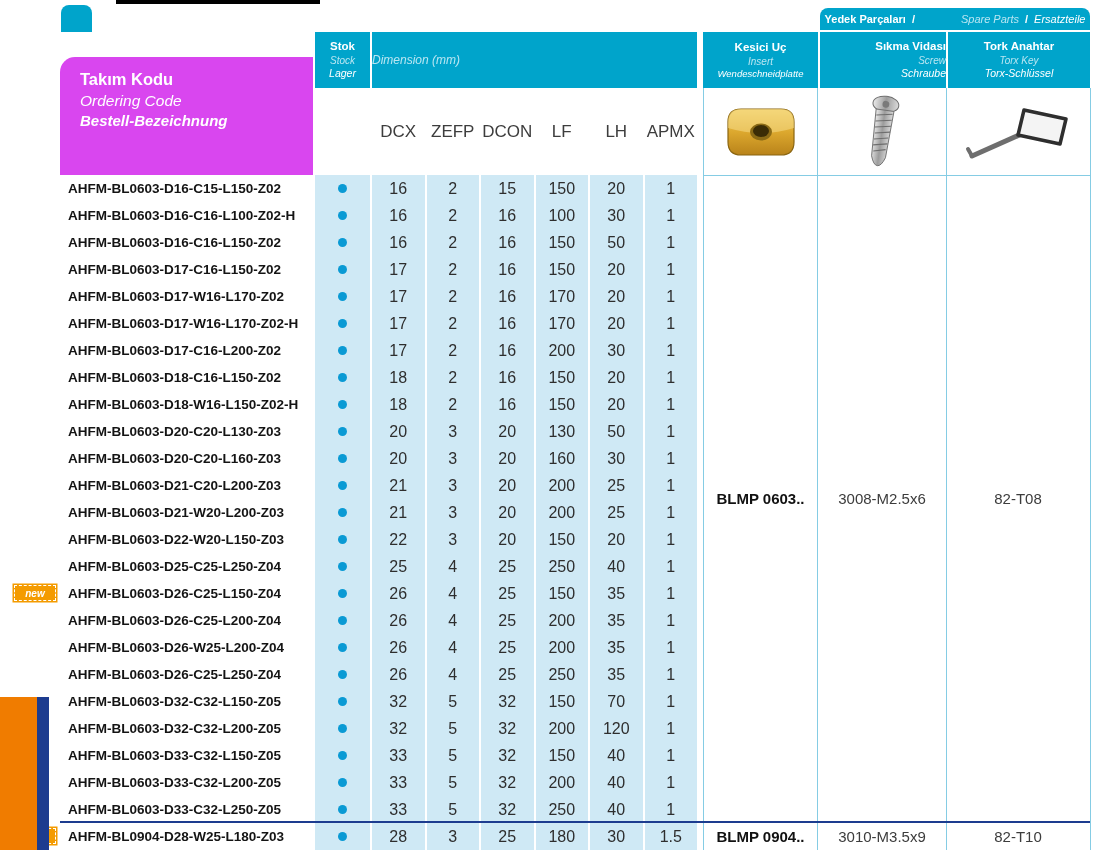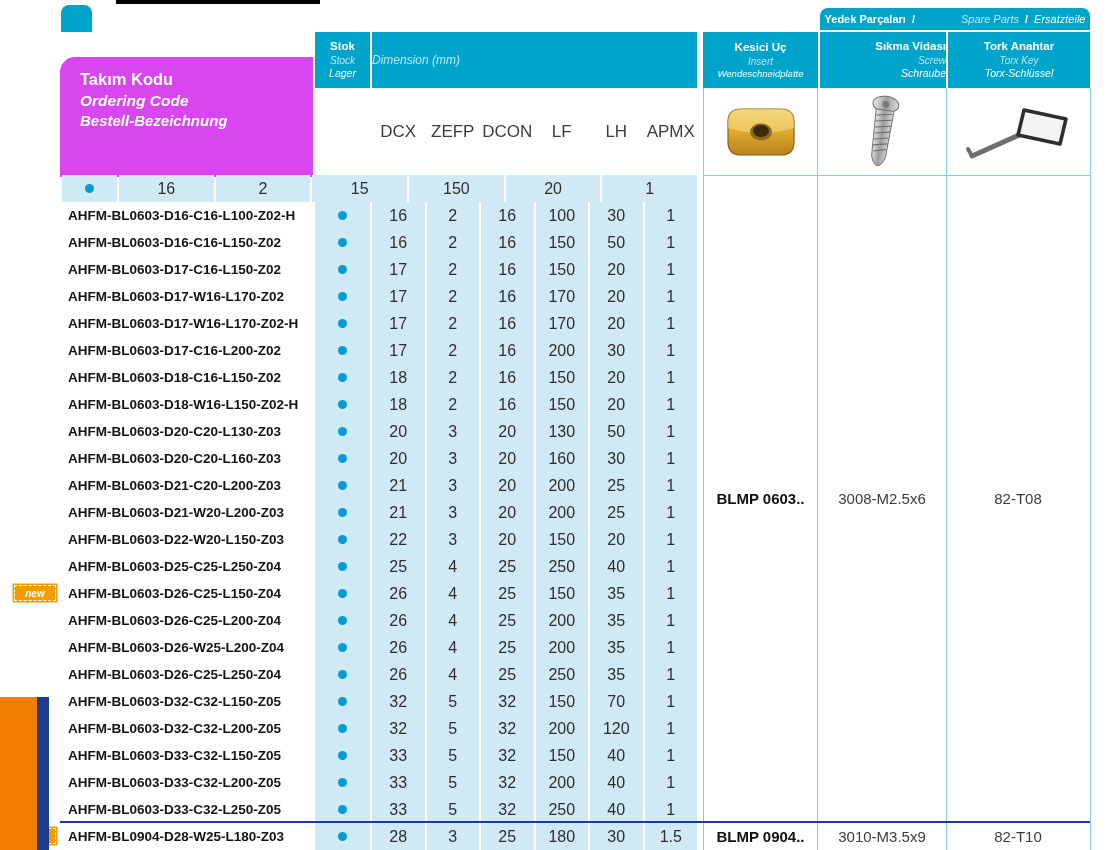--- a/index.html
+++ b/index.html
@@ -7,21 +7,21 @@
   .page { position:relative; width:1112px; height:850px; background:#fff; overflow:hidden; }
 
   
   .top-rule { position:absolute; left:116px; top:0; width:204px; height:4px; background:#000; }
   .cyan-corner { position:absolute; left:61px; top:5px; width:31px; height:27px; background:#00a4cb; border-radius:8px 8px 0 0; }
 
   
   .code-header { position:absolute; left:60px; top:57px; width:253px; height:120px;
     background:#d946ef; border-radius:15px 0 0 0; color:#fff; padding:13px 0 0 20px; }
   .code-header .ch1 { font-size:16.5px; font-weight:bold; margin-bottom:3px; }
-  .code-header .ch2 { font-size:15.5px; font-weight:bold; font-style:italic; margin-bottom:2px; }
+  .code-header .ch2 { font-size:15.5px; font-weight:normal; font-style:italic; margin-bottom:2px; }
   .code-header .ch3 { font-size:15px;  font-weight:bold; font-style:italic; }
 
   
   .hdr { position:absolute; top:32px; height:56px; background:#00a4cb; color:#fff;
     display:flex; flex-direction:column; align-items:center; justify-content:center; line-height:1.3; text-align:center; }
   .hdr .l1 { font-weight:bold; font-size:11.5px; }
   .hdr .l2 { font-style:italic; font-size:10px; color:#b8e6f2; }
   .hdr .l3 { font-style:italic; font-size:10.5px; }
   .hdr-stok   { left:315px; width:55px; }
   .hdr-dims   { left:372px; width:325px; align-items:flex-start; padding-right:5px; text-align:right;gap:32px; }
@@ -170,20 +170,21 @@
   <div class="img-area" style="left:947px;width:142px">
     <svg width="108" height="60" viewBox="0 0 108 60">
       <path d="M8 54 L62 30" stroke="#6e6e6e" stroke-width="5" stroke-linecap="round"></path>
       <path d="M8 54 L4 47" stroke="#6e6e6e" stroke-width="4" stroke-linecap="round"></path>
       <polygon points="60,8 102,17 96,42 54,33" fill="#f4f4f4" stroke="#2e2e2e" stroke-width="3.5" stroke-linejoin="round"></polygon>
     </svg>
   </div>
 
   <div class="rows">
       <div class="row">
+        <div class="code-cell">AHFM-BL0603-D16-C15-L150-Z02</div>
         <div class="stok-cell">
           <div class="dot"></div>
         </div>
         <div class="num-cell">16</div>
         <div class="num-cell">2</div>
         <div class="num-cell">15</div>
         <div class="num-cell">150</div>
         <div class="num-cell">20</div>
         <div class="num-cell">1</div>
       </div>

